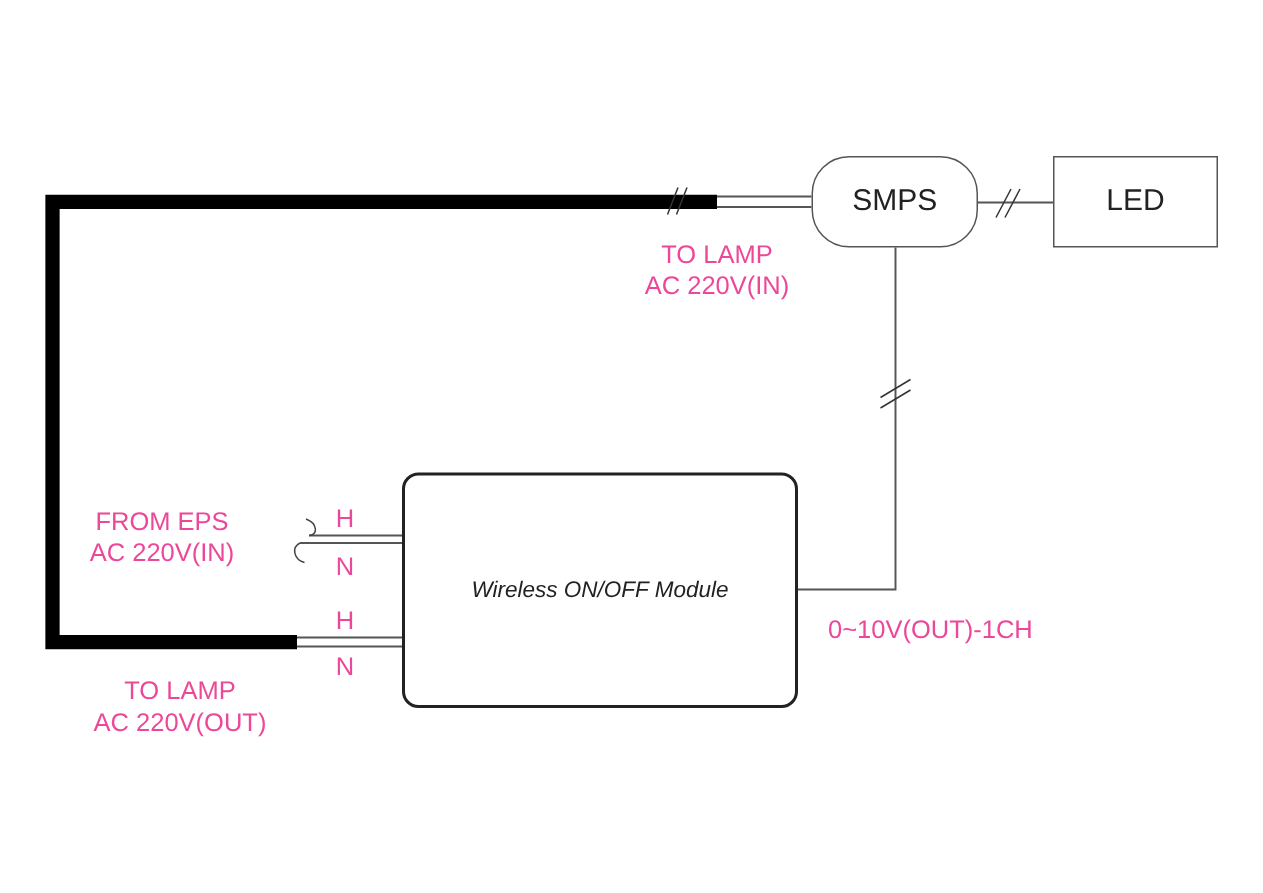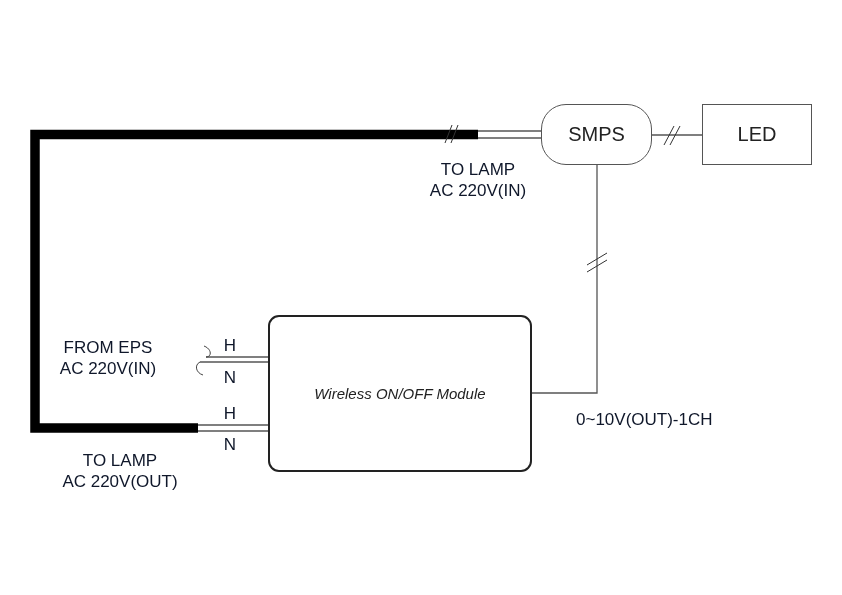--- a/index.html
+++ b/index.html
@@ -1,18 +1,18 @@
 <!DOCTYPE html>
 <html><head>
   <meta charset="utf-8">
   <style>
     html, body { margin: 0; padding: 0; background: #ffffff; }
     body { width: 842px; height: 595px; position: relative; overflow: hidden; font-family: "Liberation Sans", "DejaVu Sans", sans-serif; color: #222; }
     svg { position: absolute; left: 0; top: 0; }
-    .lbl { position: absolute; font-size: 17px; line-height: 21px; color: #0f172a; white-space: nowrap; text-align: center; }
+    .lbl { position: absolute; font-size: 17px; line-height: 21px; color: #ec4899; white-space: nowrap; text-align: center; }
     .box { position: absolute; border: 1.3px solid #555; background: #fff; box-sizing: border-box; display: flex; align-items: center; justify-content: center; font-size: 20px; color: #222; }
     .module { position: absolute; border: 2px solid #222; border-radius: 11px; background: #fff; box-sizing: border-box; display: flex; align-items: center; justify-content: center; font-size: 15px; color: #222; font-style: italic; }
   </style>
 </head>
 <body>
 
 <svg width="842" height="595" viewBox="0 0 842 595">
 
   <path d="M 198 428 L 35 428 L 35 134.5 L 478 134.5" fill="none" stroke="#000" stroke-width="9.5" stroke-linejoin="miter"></path>
 
@@ -62,13 +62,13 @@
 <div class="lbl" style="left:45px; top:450px; width:150px;">
   <div>TO LAMP</div>
   <div>AC 220V(OUT)</div>
 </div>
 
 <div class="lbl" style="left:220px; top:335px; width:20px;">H</div>
 <div class="lbl" style="left:220px; top:367px; width:20px;">N</div>
 <div class="lbl" style="left:220px; top:403px; width:20px;">H</div>
 <div class="lbl" style="left:220px; top:434px; width:20px;">N</div>
 
-<div class="lbl" style="left:552px; top:409px; text-align:left;margin-left:24px;">0~10V(OUT)-1CH</div>
+<div class="lbl" style="left:552px; top:409px; text-align:left;">0~10V(OUT)-1CH</div>
 
 </body></html>

